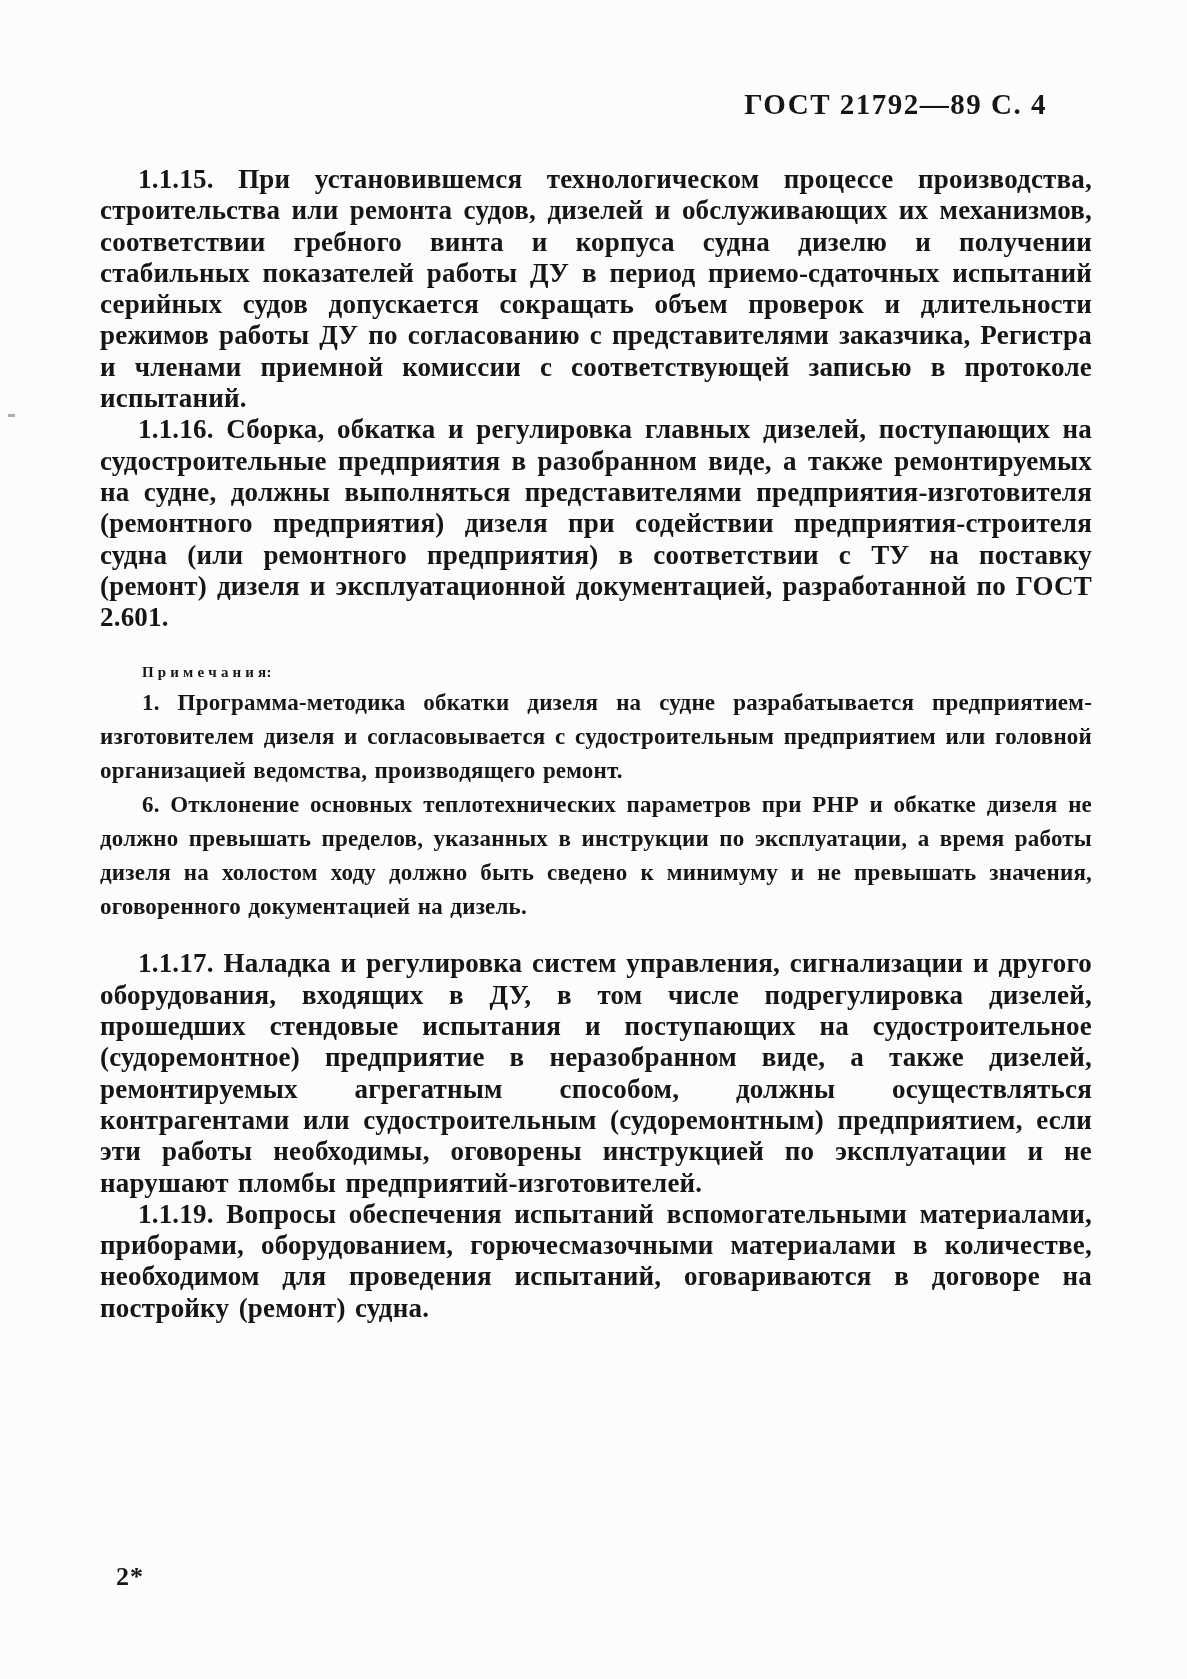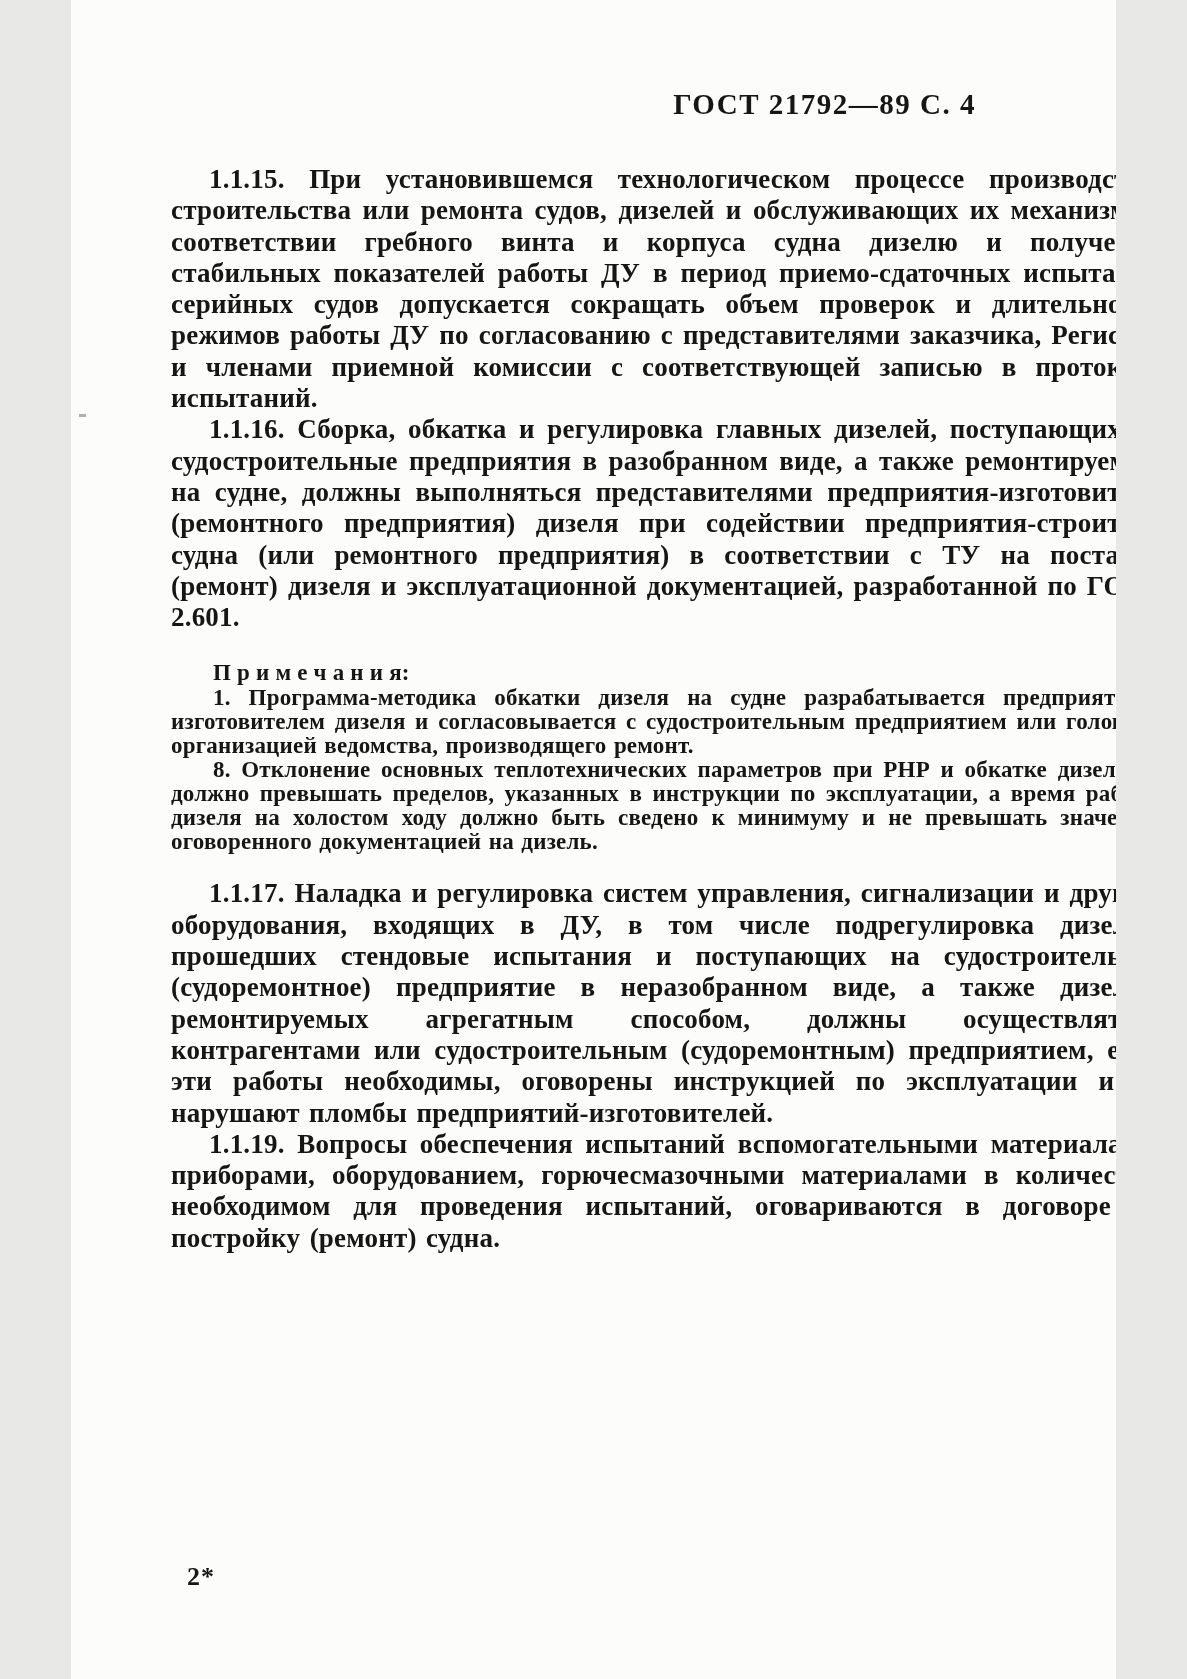--- a/index.html
+++ b/index.html
@@ -2,21 +2,21 @@
 <html lang="ru"><head>
 <meta charset="utf-8">
 <style>
   html, body {
     margin: 0;
     padding: 0;
     background: #e8e8e6;
   }
   .page {
     position: relative;
-    width: 1045px;
+    width: 1187px;
     height: 1679px;
     margin: 0 auto;
     background: #fcfcfa;
     color: #161616;
     font-family: "Liberation Serif", "DejaVu Serif", serif;
     overflow: hidden;
   }
   .running-header {
     position: absolute;
     top: 88px;
@@ -40,30 +40,30 @@
     text-align: justify;
     text-indent: 38px;
     word-spacing: 2.5px;
     letter-spacing: 0.2px;
   }
   .notes-block {
     margin: 26px 0 24px 0;
   }
   .notes-heading {
     margin: 0;
-    font-size: 23px;
+    font-size: 15px;
     line-height: 27px;
     font-weight: bold;
     text-indent: 42px;
     letter-spacing: 0.2px;
   }
   p.note-para {
     margin: 0;
     font-size: 23px;
-    line-height: 24px;
+    line-height: 34px;
     font-weight: bold;
     text-align: justify;
     text-indent: 42px;
     word-spacing: 1.5px;
     letter-spacing: 0.2px;
   }
   .footer-mark {
     position: absolute;
     left: 116px;
     top: 1562px;
@@ -94,21 +94,21 @@
   <div class="text-column">
 
 
     <p class="main-para">1.1.15. При установившемся технологическом процессе производства, строительства или ремонта судов, дизелей и обслуживающих их механизмов, соответствии гребного винта и корпуса судна дизелю и получении стабильных показателей работы ДУ в период приемо-сдаточных испытаний серийных судов допускается сокращать объем проверок и длительности режимов работы ДУ по согласованию с представителями заказчика, Регистра и членами приемной комиссии с соответствующей записью в протоколе испытаний.</p>
 
     <p class="main-para">1.1.16. Сборка, обкатка и регулировка главных дизелей, поступающих на судостроительные предприятия в разобранном виде, а также ремонтируемых на судне, должны выполняться представителями предприятия-изготовителя (ремонтного предприятия) дизеля при содействии предприятия-строителя судна (или ремонтного предприятия) в соответствии с ТУ на поставку (ремонт) дизеля и эксплуатационной документацией, разработанной по ГОСТ 2.601.</p>
 
     <div class="notes-block">
       <p class="notes-heading">П р и м е ч а н и я:</p>
       <p class="note-para">1. Программа-методика обкатки дизеля на судне разрабатывается предприятием-изготовителем дизеля и согласовывается с судостроительным предприятием или головной организацией ведомства, производящего ремонт.</p>
-      <p class="note-para">8. Отклонение основных теплотехнических параметров при РНР и обкатке дизеля не должно превышать пределов, указанных в инструкции по эксплуатации, а время работы дизеля на холостом ходу должно быть сведено к минимуму и не превышать значения, оговоренного документацией на дизель.</p>
+      <p class="note-para">6. Отклонение основных теплотехнических параметров при РНР и обкатке дизеля не должно превышать пределов, указанных в инструкции по эксплуатации, а время работы дизеля на холостом ходу должно быть сведено к минимуму и не превышать значения, оговоренного документацией на дизель.</p>
     </div>
 
     <p class="main-para">1.1.17. Наладка и регулировка систем управления, сигнализации и другого оборудования, входящих в ДУ, в том числе подрегулировка дизелей, прошедших стендовые испытания и поступающих на судостроительное (судоремонтное) предприятие в неразобранном виде, а также дизелей, ремонтируемых агрегатным способом, должны осуществляться контрагентами или судостроительным (судоремонтным) предприятием, если эти работы необходимы, оговорены инструкцией по эксплуатации и не нарушают пломбы предприятий-изготовителей.</p>
 
 
     <p class="main-para">1.1.19. Вопросы обеспечения испытаний вспомогательными материалами, приборами, оборудованием, горючесмазочными материалами в количестве, необходимом для проведения испытаний, оговариваются в договоре на постройку (ремонт) судна.</p>
 
   </div>
 
   <div class="footer-mark">2*</div>

